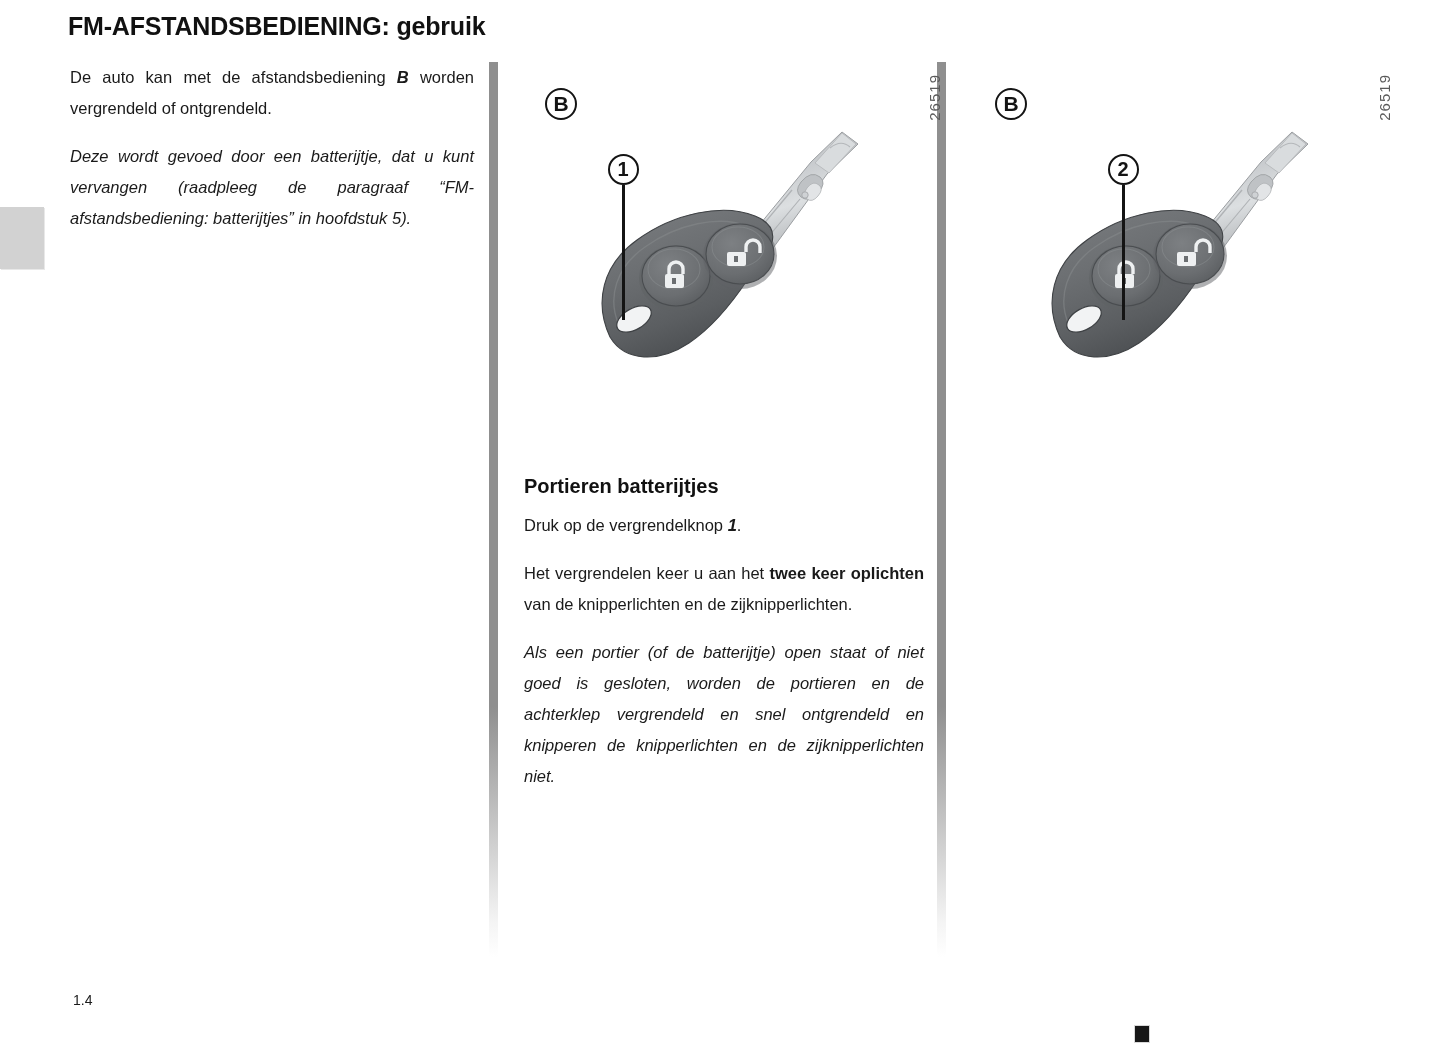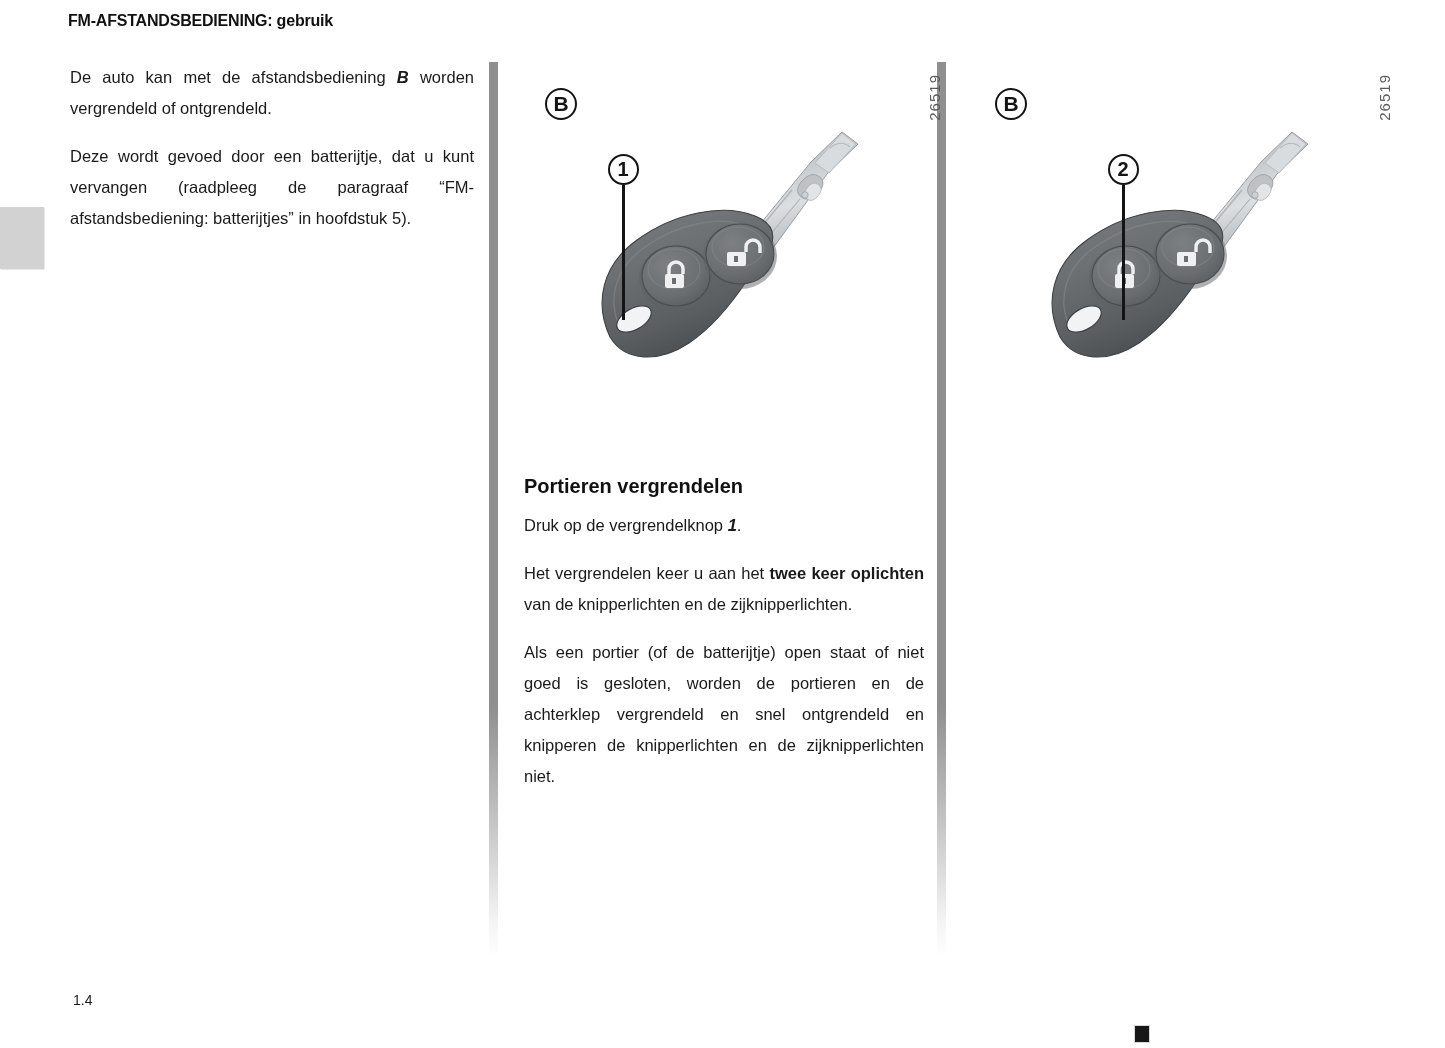--- a/index.html
+++ b/index.html
@@ -45,21 +45,21 @@
         #ffffff 100%);
   }
   .col-sep.s1 { left: 489px; }
   .col-sep.s2 { left: 937px; }
 
   
   .page-title {
     position: absolute;
     left: 68px;
     top: 12px;
-    font-size: 16px;
+    font-size: 25px;
     font-weight: bold;
     letter-spacing: -0.2px;
     color: #111;
     white-space: nowrap;
   }
 
   
   .col {
     position: absolute;
     top: 0;
@@ -70,21 +70,21 @@
 
   p.body {
     margin: 0 0 17px 0;
     font-size: 16.5px;
     line-height: 31px;
     text-align: justify;
     text-justify: inter-word;
     hyphens: manual;
     color: #1a1a1a;
   }
-  p.body.last { margin-bottom: 0; }
+  p.body.last { margin-bottom: 0; font-style: italic; }
 
   .sec-head {
     margin: 0 0 12px 0;
     font-size: 20px;
     font-weight: bold;
     line-height: 24px;
     color: #111;
   }
 
   b.bi { font-weight: bold; font-style: italic; }
@@ -354,21 +354,21 @@
       </g>
     </svg>
 
     <div class="callout c-two">
       <div class="bubble">2</div>
       <div class="stem"></div>
     </div>
   </div>
 
   <div class="col c2" style="top:474px;">
-    <h2 class="sec-head">Portieren vergrendelen</h2>
+    <h2 class="sec-head">Portieren batterijtjes</h2>
     <p class="body"><span>Druk op de vergrendelknop </span><b class="bi">1</b><span>.</span></p>
     <p class="body"><span>Het vergrendelen keer u aan het </span><b class="bb">twee keer oplichten</b><span> van de knipperlichten en de zijknipperlichten.</span></p>
     <p class="body last">Als een portier (of de batterijtje) open staat of niet goed is gesloten, worden de portieren en de achterklep vergrendeld en snel ontgrendeld en knipperen de knipperlichten en de zijknipperlichten niet.</p>
   </div>
 
 
   <div class="page-num">1.4</div>
   <div class="end-mark"></div>
 
 </div>

